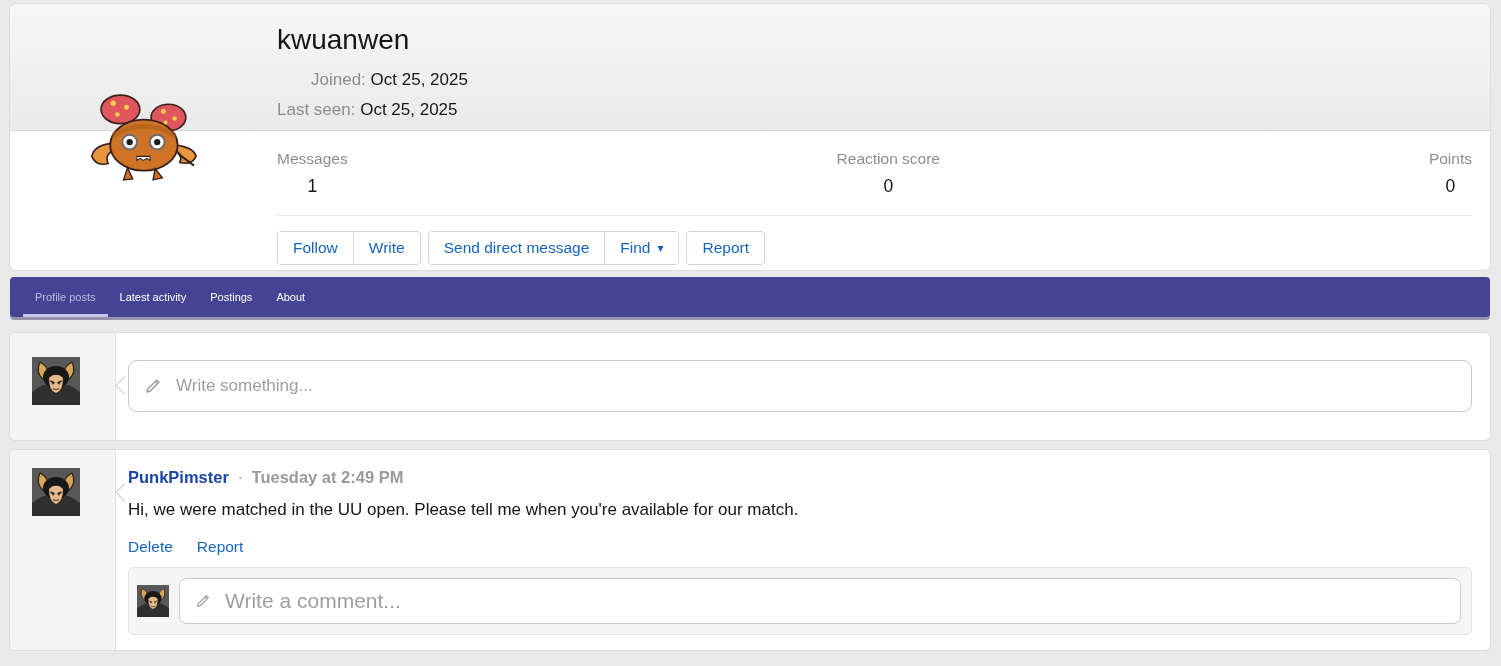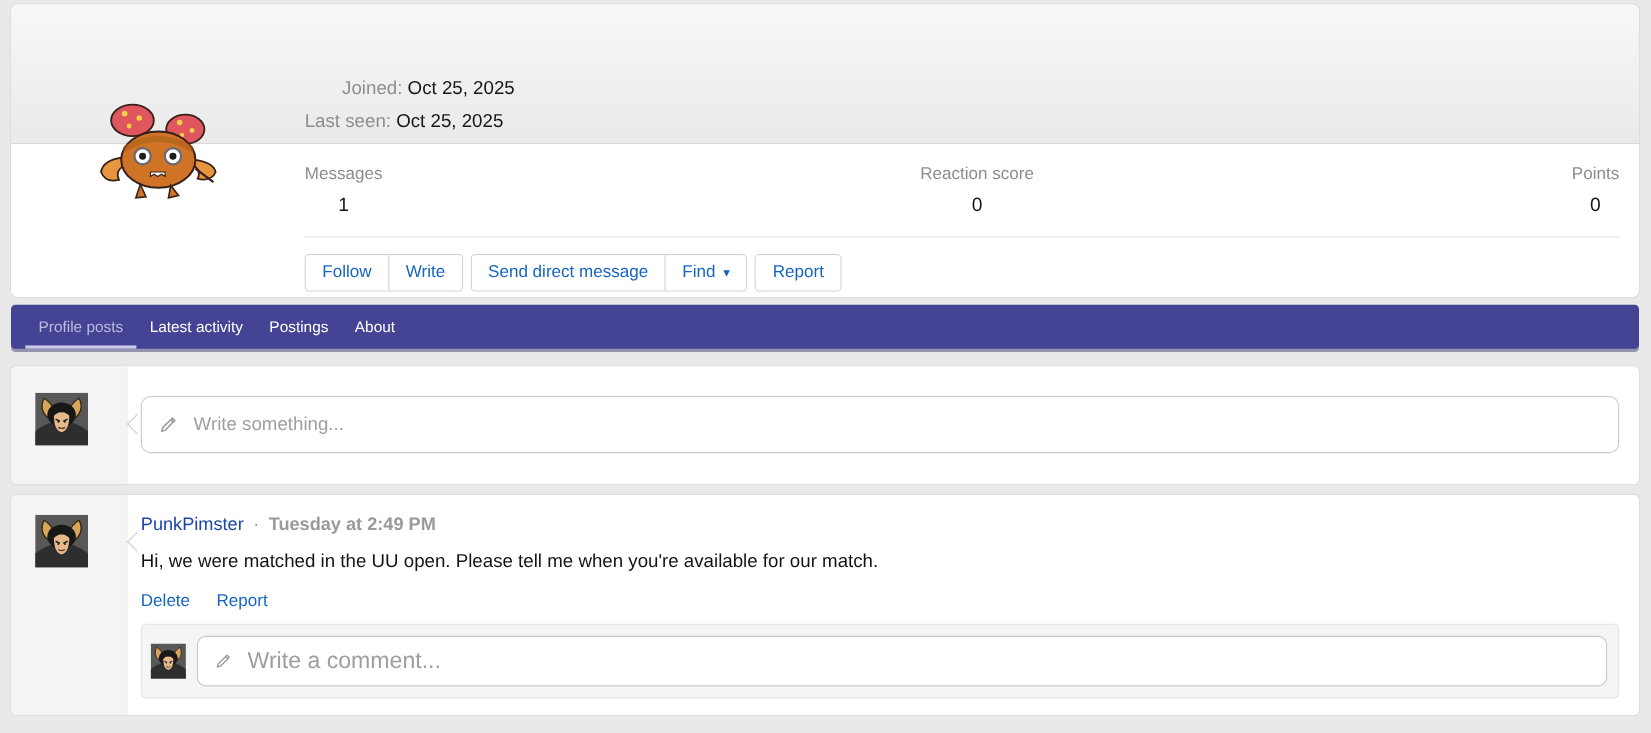--- a/index.html
+++ b/index.html
@@ -56,21 +56,21 @@
   .caret{font-size:12px;line-height:1;}
   
   .navbar{
     position:absolute;left:10px;top:277px;width:1480px;height:40px;
     background:var(--nav-bg,#444394);border-radius:4px;
     box-shadow:0 3px 0 rgba(45,44,99,0.45);
     display:flex;align-items:stretch;padding-left:13px;box-sizing:border-box;
   }
   .tab{
     display:flex;align-items:center;padding:16px 12px;
-    color:#fff;font-size:14px;position:relative;cursor:pointer;
+    color:#fff;font-size:11px;position:relative;cursor:pointer;
   }
   .tab.active{color:var(--nav-active-text,#bdbce0);}
   .tab.active::after{
     content:"";position:absolute;left:0;right:0;bottom:0;height:3px;
     background:var(--nav-active-underline,#c9c8ea);
   }
   
   .card{
     position:absolute;left:10px;width:1480px;background:#fff;
     border-radius:5px;box-shadow:0 0 0 1px rgba(0,0,0,0.05);
@@ -94,21 +94,21 @@
     padding:0 15px;box-sizing:border-box;
   }
   .input-box input{
     flex:1;border:none;outline:none;background:transparent;
     font-family:inherit;font-size:17px;color:#333;
   }
   .input-box input::placeholder{color:#9e9e9e;}
   #composer-box{left:118px;right:18px;top:27px;height:52px;align-items:center;}
   
   .post-header{position:absolute;left:118px;top:18px;font-size:16.5px;}
-  .author{color:var(--author-blue,#1b45a8);font-weight:normal;text-decoration:none;cursor:pointer;}
+  .author{color:var(--author-blue,#1b45a8);font-weight:bold;text-decoration:none;cursor:pointer;}
   .dot-sep{color:#9a9a9a;margin:0 4px;}
   .timestamp{color:#9a9a9a;cursor:pointer;font-weight:bold;}
   .post-body{position:absolute;left:118px;top:50px;font-size:17px;color:#141414;}
   .post-links{position:absolute;left:118px;top:88px;display:flex;gap:24px;font-size:15.5px;}
   .post-links a{color:var(--link-blue,#1565c0);text-decoration:none;cursor:pointer;}
   .comment-panel{
     position:absolute;left:118px;right:18px;top:117px;height:68px;
     background:#f5f5f5;border:1px solid #e4e4e4;border-radius:5px;
     box-sizing:border-box;
   }
@@ -162,20 +162,21 @@
   </defs>
 </svg>
 
 <div class="header-card">
   <div class="header-top"></div>
 
   <svg class="big-avatar" viewBox="0 0 120 92">
     <use href="#paras"></use>
   </svg>
 
+  <div class="username">kwuanwen</div>
 
   <div class="meta-row meta-joined">
     <span class="meta-label">Joined:</span>
     <span>Oct 25, 2025</span>
   </div>
   <div class="meta-row meta-lastseen">
     <span class="meta-label">Last seen:</span>
     <span>Oct 25, 2025</span>
   </div>
 

